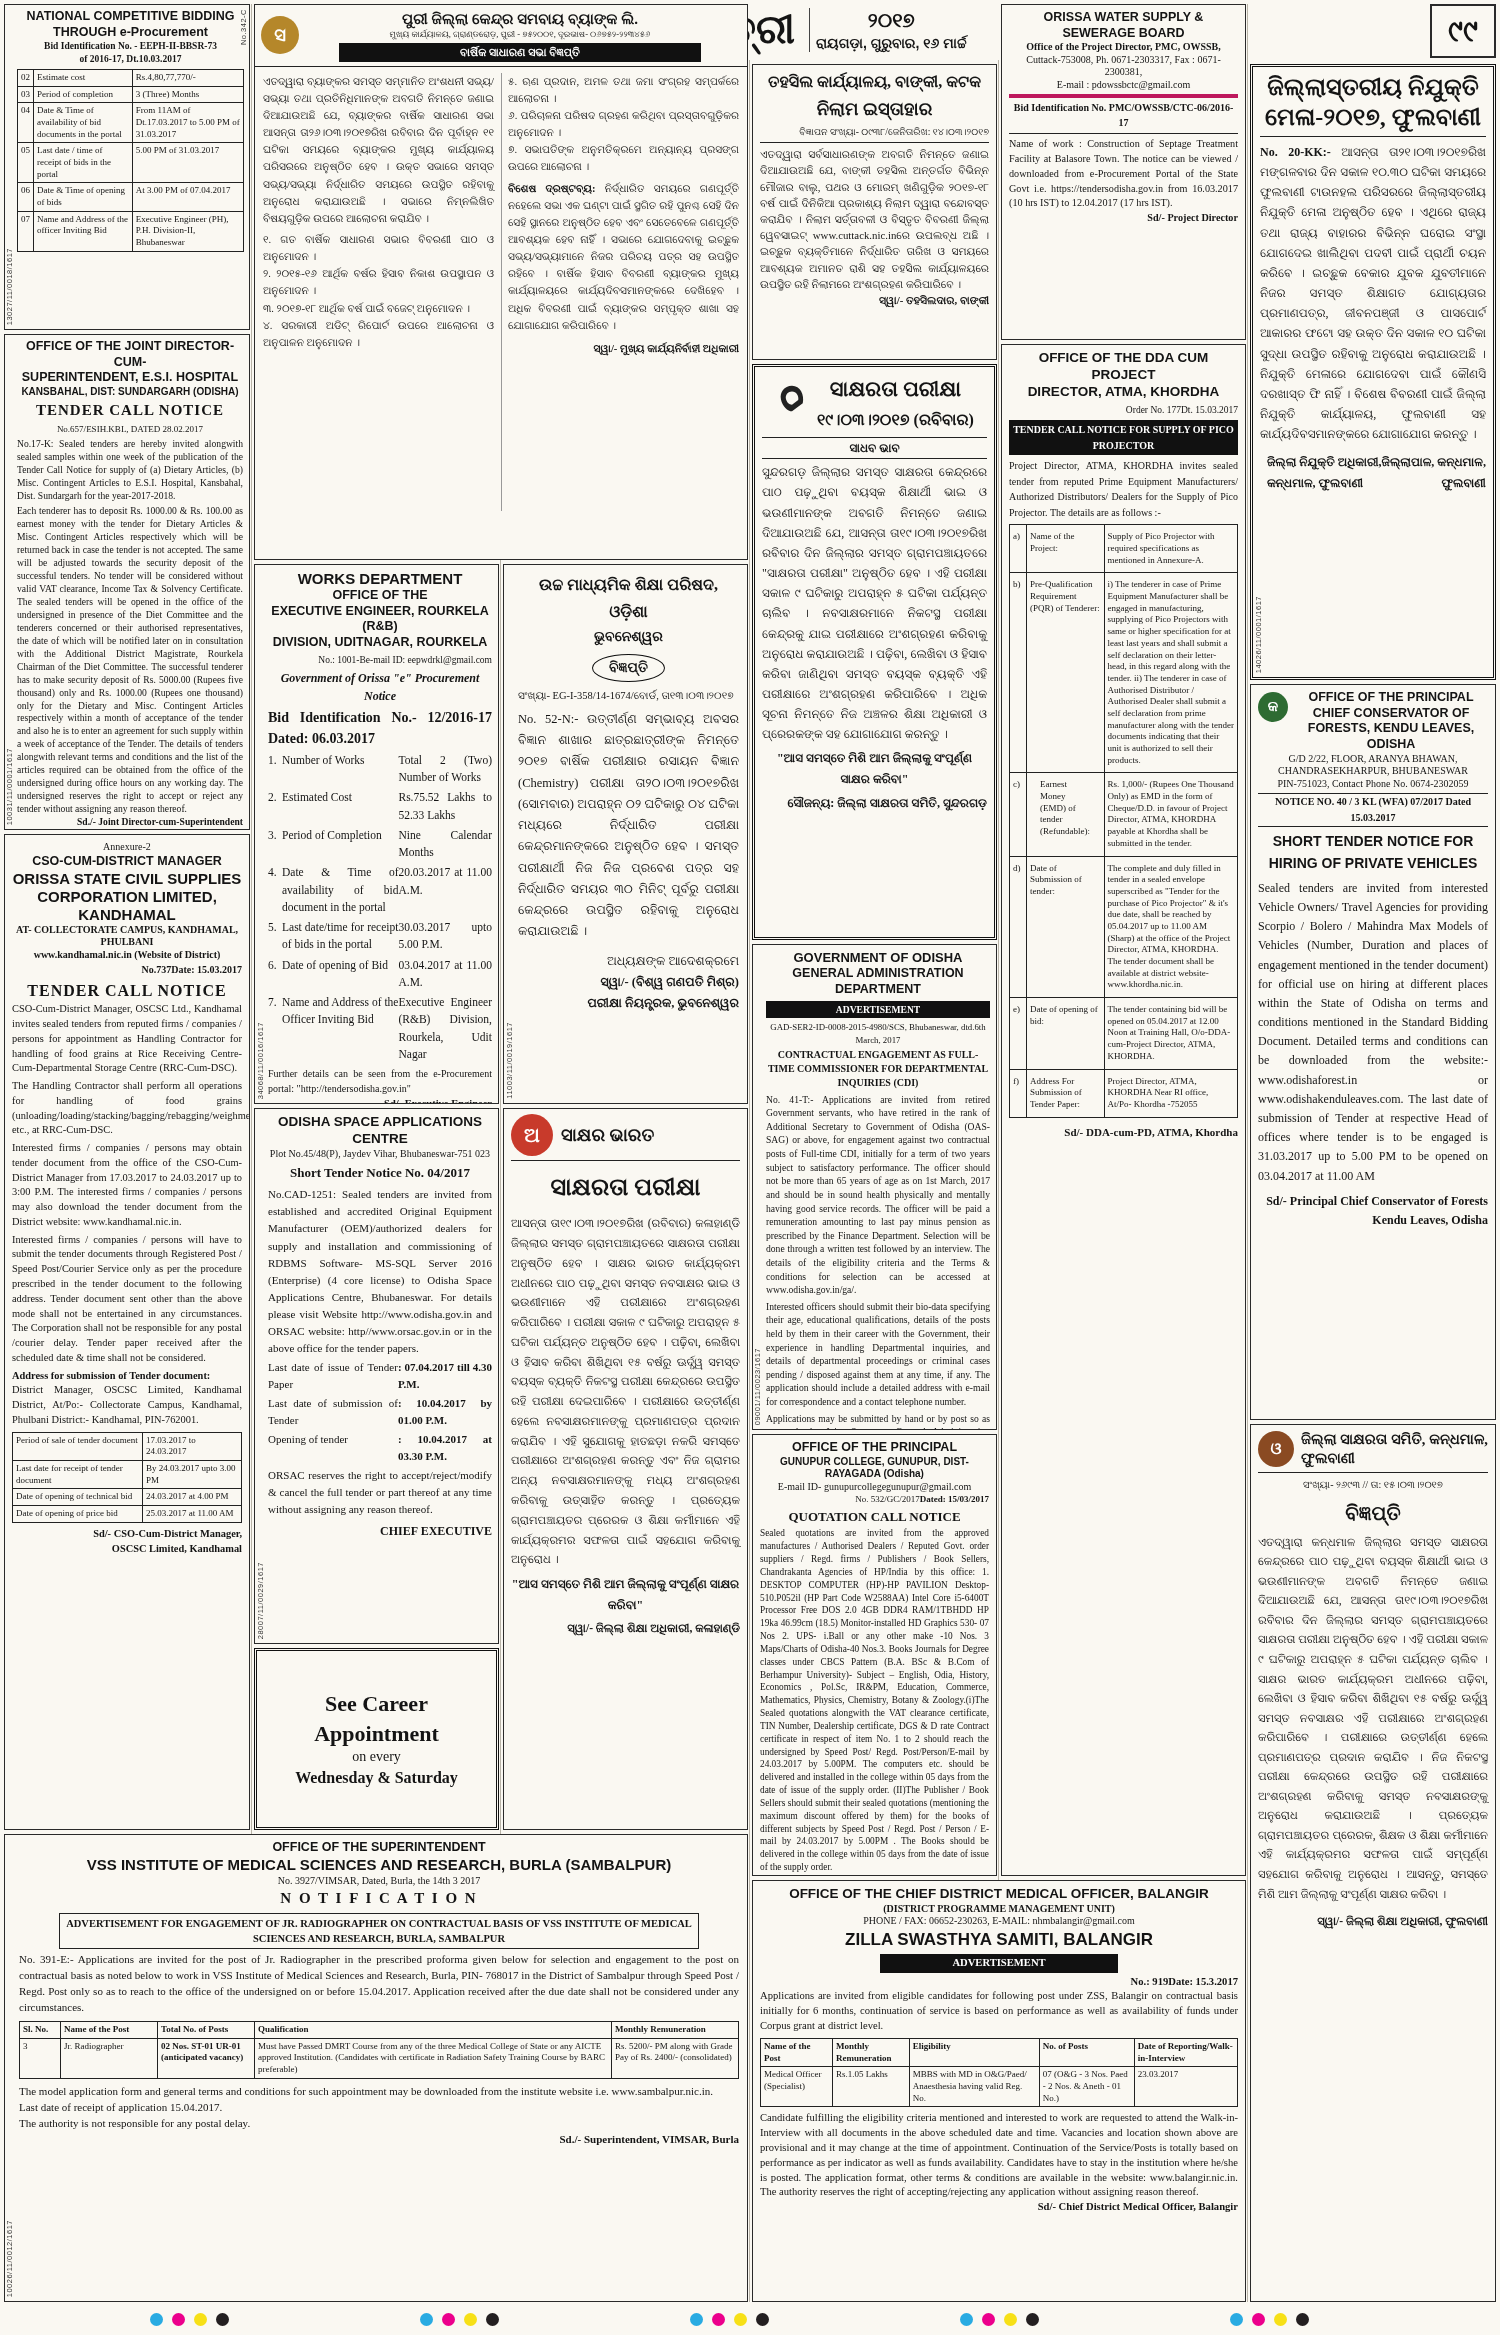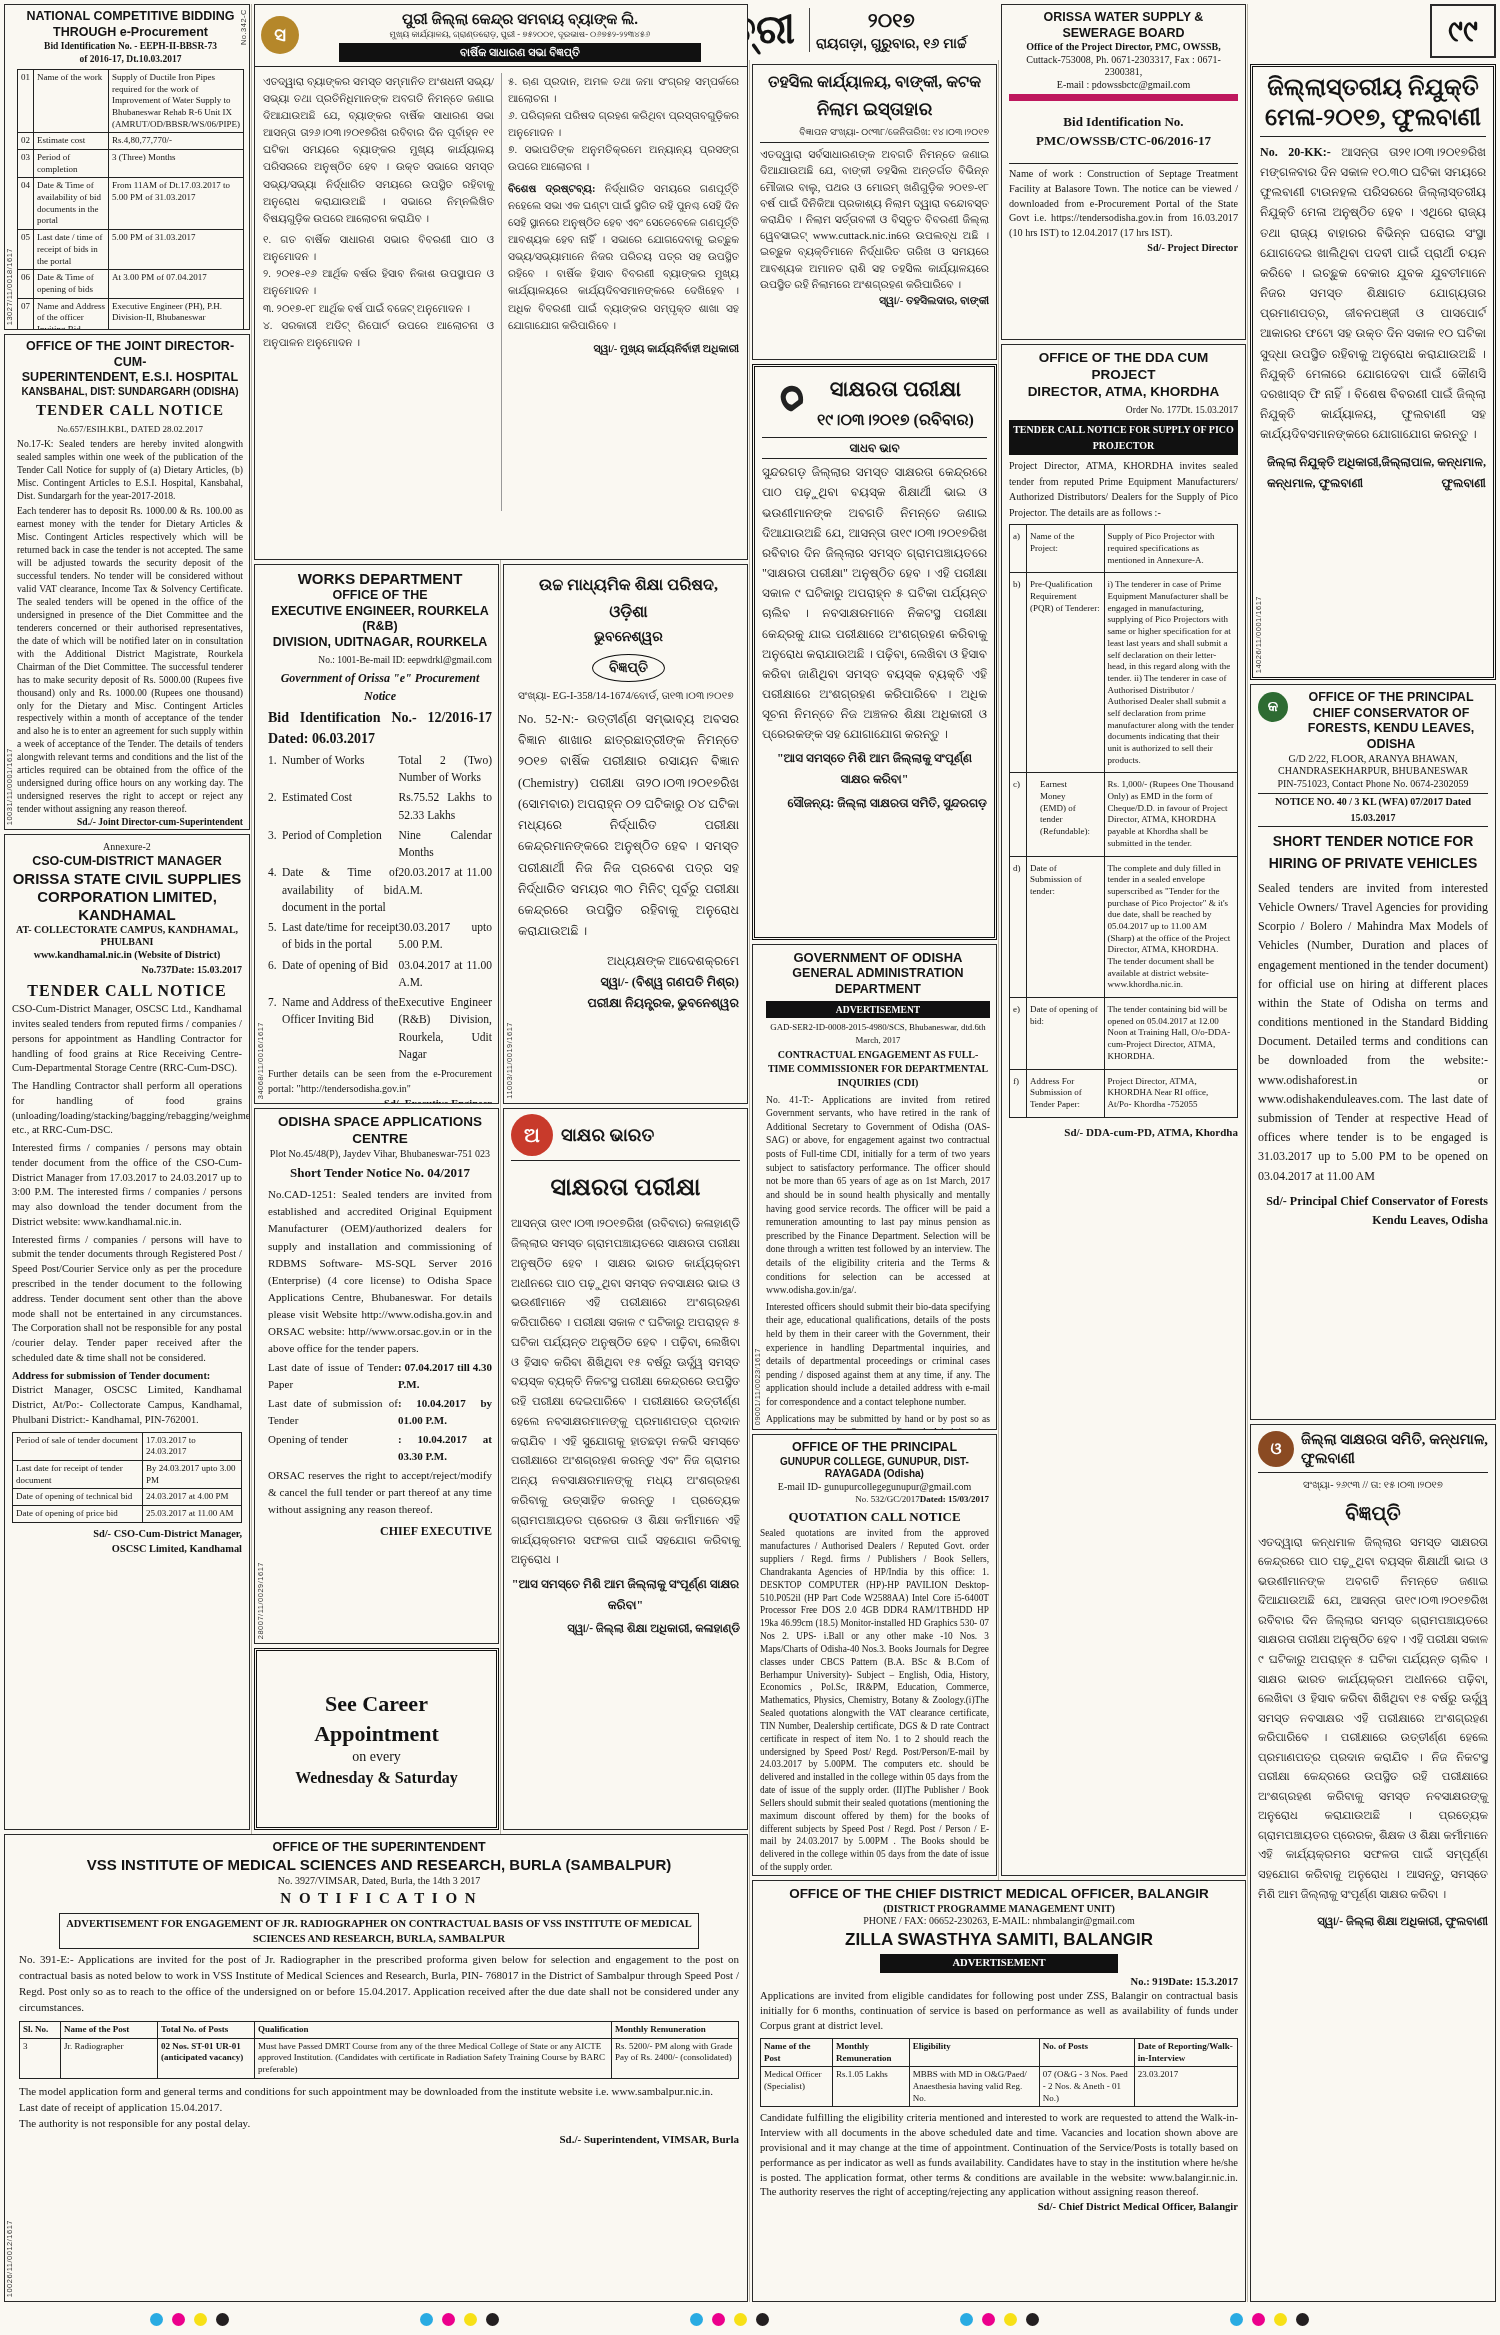--- a/index.html
+++ b/index.html
@@ -69,25 +69,20 @@
 
   <div class="ad" style="left:4px;top:4px;width:246px;height:326px;padding:4px 5px 4px 12px;">
     <div class="vcode">13027/11/0018/1617</div>
     <div class="vcode" style="left:auto;right:0;bottom:auto;top:4px;">No.342-C</div>
     <div class="h-md sans">NATIONAL COMPETITIVE BIDDING</div>
     <div class="h-md sans">THROUGH e-Procurement</div>
     <div class="c b" style="font-size:9.5px;">Bid Identification No. - EEPH-II-BBSR-73</div>
     <div class="c b" style="font-size:9.5px;margin-bottom:3px;">of 2016-17, Dt.10.03.2017</div>
     <table class="tbl" style="font-size:8.4px;">
       <tbody>
-          <tr>
-            <td style="width:12px;">01</td>
-            <td style="width:42%;">Name of the work</td>
-            <td>Supply of Ductile Iron Pipes required for the work of Improvement of Water Supply to Bhubaneswar Rehab R-6 Unit IX (AMRUT/OD/BBSR/WS/06/PIPE)</td>
-          </tr>
       <tr>
             <td>02</td>
             <td>Estimate cost</td>
             <td>Rs.4,80,77,770/-</td>
           </tr>
       <tr>
             <td>03</td>
             <td>Period of completion</td>
             <td>3 (Three) Months</td>
           </tr>
@@ -385,21 +380,21 @@
       </table>
     <div>Candidate fulfilling the eligibility criteria mentioned and interested to work are requested to attend the Walk-in-Interview with all documents in the above scheduled date and time. Vacancies and location shown above are provisional and it may change at the time of appointment. Continuation of the Service/Posts is totally based on performance as per indicator as well as funds availability. Candidates have to stay in the institution where he/she is posted. The application format, other terms &amp; conditions are available in the website: www.balangir.nic.in. The authority reserves the right of accepting/rejecting any application without assigning reason thereof.</div>
     <div class="sig">Sd/- Chief District Medical Officer, Balangir</div>
   </div>
 
   <div class="ad" style="left:1001px;top:4px;width:245px;height:336px;font-size:10.2px;line-height:1.45;">
     <div class="h-md sans">ORISSA WATER SUPPLY &amp; SEWERAGE BOARD</div>
     <div class="h-sm b">Office of the Project Director, PMC, OWSSB,</div>
     <div class="h-sm">Cuttack-753008, Ph. 0671-2303317, Fax : 0671-2300381,</div>
     <div class="h-sm">E-mail : pdowssbctc@gmail.com</div>
-    <div class="c b" style="border-top:7px solid #be185d;border-bottom:1px solid #222;margin:3px 0;padding:12px 0;font-size:13px;">Bid Identification No. PMC/OWSSB/CTC-06/2016-17</div>
+    <div class="c b" style="border-top:4px solid #be185d;border-bottom:1px solid #222;margin:3px 0;padding:3px 0;font-size:10px;">Bid Identification No. PMC/OWSSB/CTC-06/2016-17</div>
     <div>Name of work : Construction of Septage Treatment Facility at Balasore Town. The notice can be viewed / downloaded from e-Procurement Portal of the State Govt i.e. https://tendersodisha.gov.in from 16.03.2017 (10 hrs IST) to 12.04.2017 (17 hrs IST).</div>
     <div class="sig">Sd/- Project Director</div>
   </div>
 
   <div class="ad" style="left:1001px;top:344px;width:245px;height:1532px;font-size:11px;line-height:1.55;">
     <div class="h-md sans" style="font-size:13.5px;">OFFICE OF THE DDA CUM PROJECT</div>
     <div class="h-md sans" style="font-size:13.5px;">DIRECTOR, ATMA, KHORDHA</div>
     <div class="split" style="font-size:9.5px;margin:2px 0;">
       <span>Order No. 177</span>
       <span>Dt. 15.03.2017</span>

